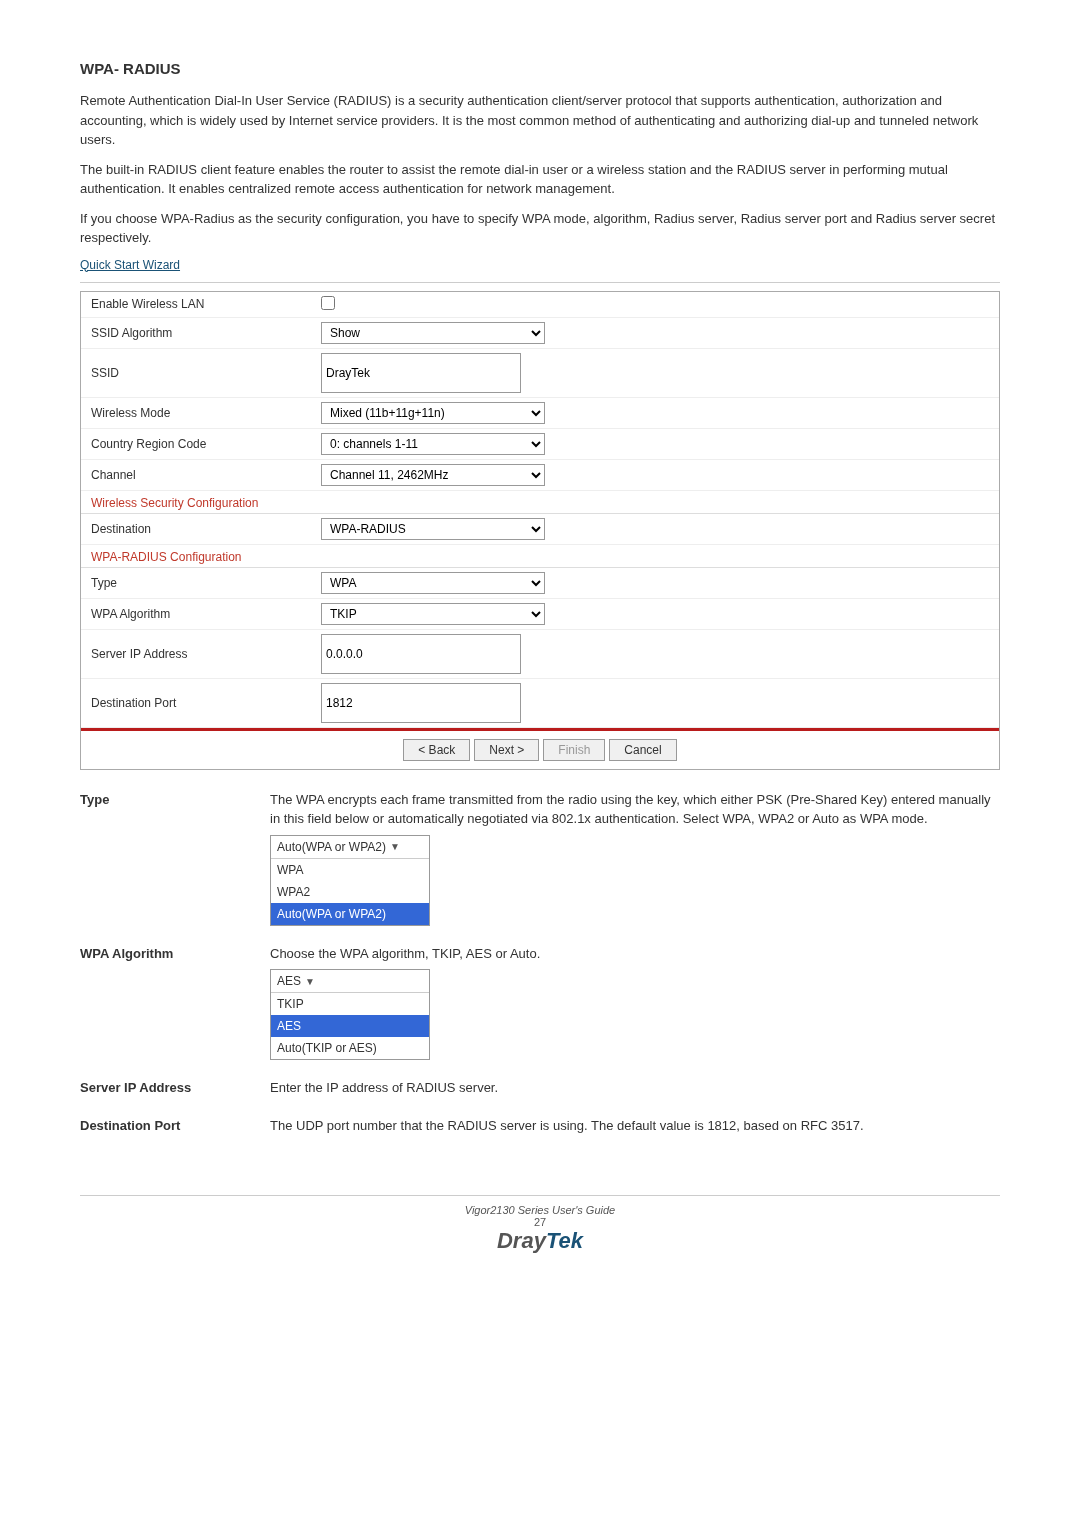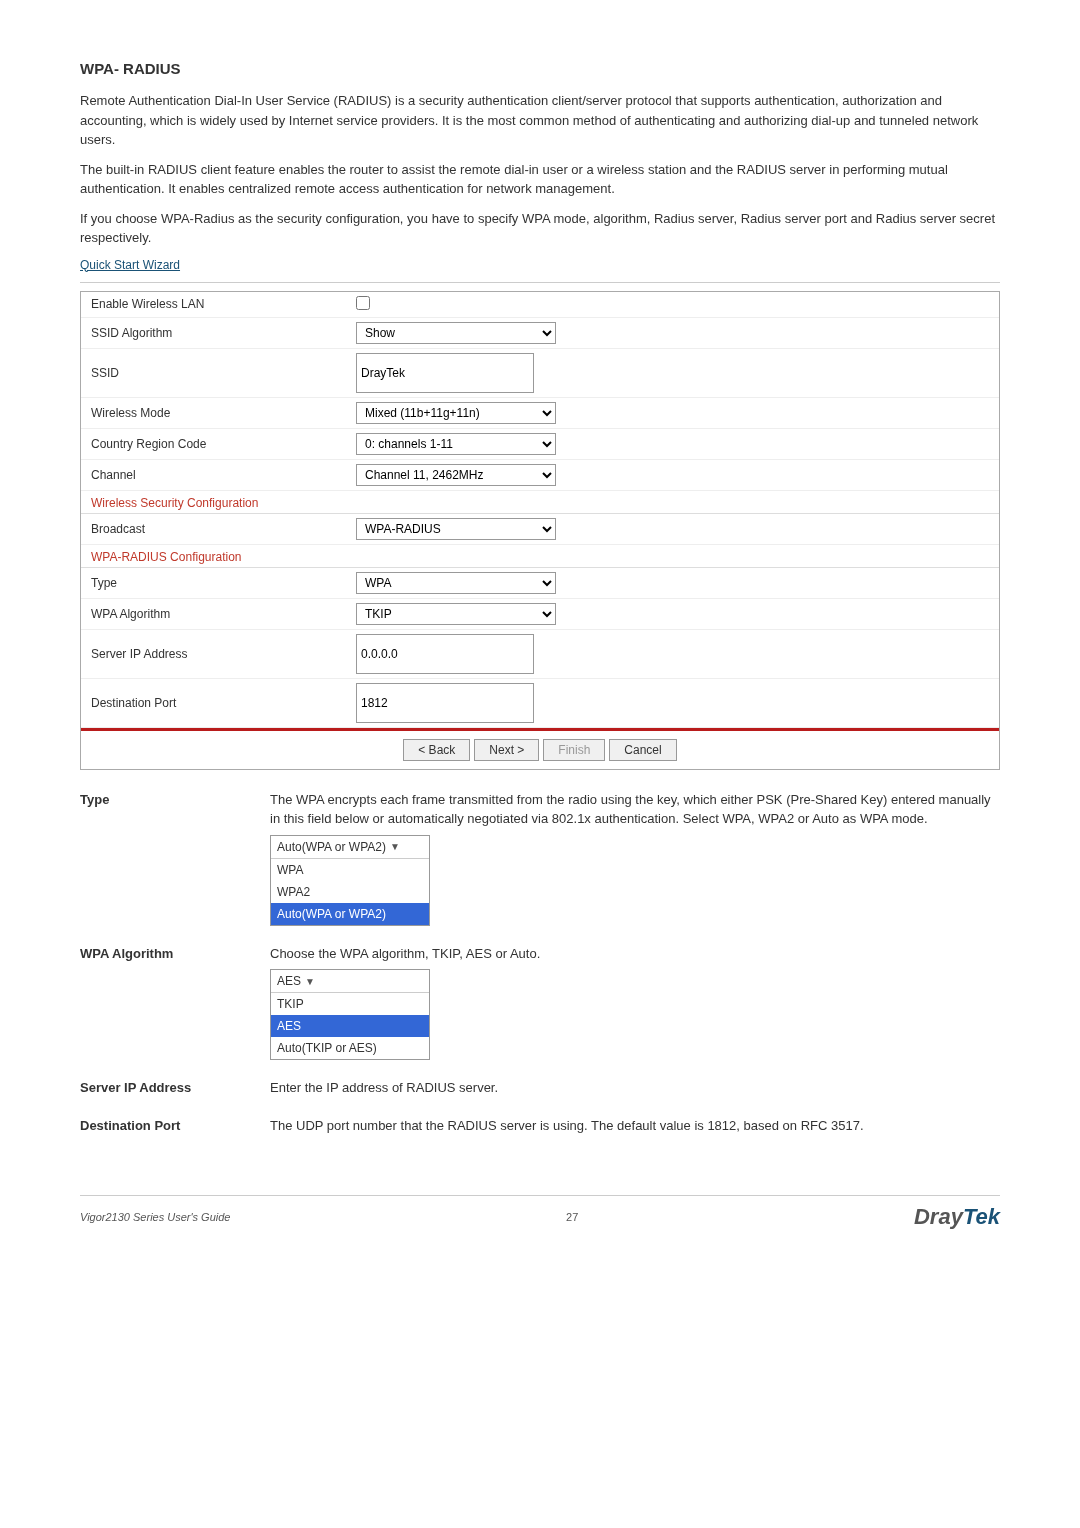--- a/index.html
+++ b/index.html
@@ -38,50 +38,49 @@
       font-size: 12px;
       padding: 5px 10px 3px 10px;
       border-bottom: 1px solid #ddd;
     }
     .config-row {
       display: flex;
       align-items: center;
       padding: 4px 10px;
       border-bottom: 1px solid #eee;
       min-height: 26px;
-      gap: 35px;
     }
     .config-row:last-child {
       border-bottom: none;
     }
     .config-label {
       width: 230px;
       font-size: 12px;
       color: #333;
       flex-shrink: 0;
     }
     .config-value {
       flex: 1;
       font-size: 12px;
     }
     .config-value input[type="text"] {
       border: 1px solid #999;
       padding: 12px 4px;
       font-size: 12px;
-      width: 178px;
+      width: 200px;
     }
     .config-value input[type="checkbox"] {
       width: 14px;
       height: 14px;
     }
     .config-value select {
       border: 1px solid #999;
       padding: 2px 4px;
       font-size: 12px;
-      width: 200px;
+      width: 224px;
       background: #fff;
     }
     .button-row {
       display: flex;
       justify-content: center;
       padding: 8px 10px;
       gap: 4px;
       border-top: 3px solid #b91c1c;
     }
     .nav-button {
@@ -142,20 +141,21 @@
       background: #3367d6;
       color: #fff;
     }
     .footer {
       margin-top: 60px;
       display: flex;
       justify-content: space-between;
       align-items: center;
       border-top: 1px solid #ccc;
       padding-top: 8px;
+      flex-direction: column;
     }
     .footer-left {
       font-size: 11px;
       color: #555;
       font-style: italic;
     }
     .footer-right {
       font-size: 11px;
       color: #555;
     }
@@ -244,21 +244,21 @@
     <div class="config-value">
       <select>
         <option>Channel 11, 2462MHz</option>
       </select>
     </div>
   </div>
 
   <div class="config-section-title">Wireless Security Configuration</div>
 
   <div class="config-row">
-    <div class="config-label">Broadcast</div>
+    <div class="config-label">Destination</div>
     <div class="config-value">
       <select>
         <option>WPA-RADIUS</option>
         <option>WPA-Personal</option>
         <option>WEP</option>
         <option>None</option>
       </select>
     </div>
   </div>
 

